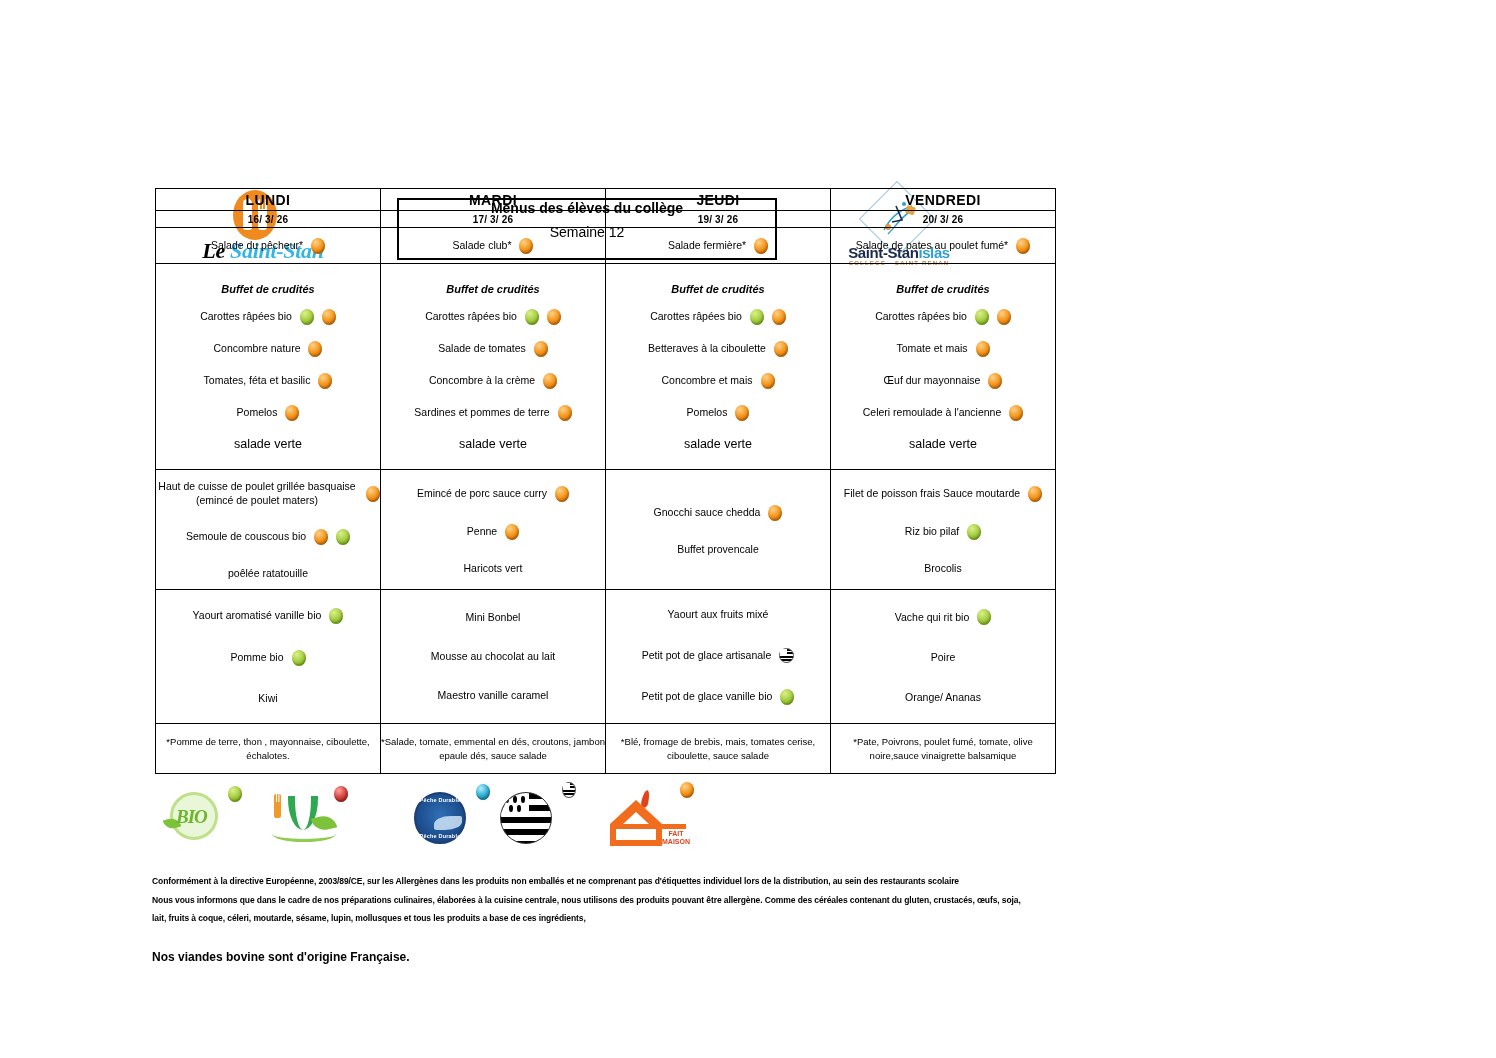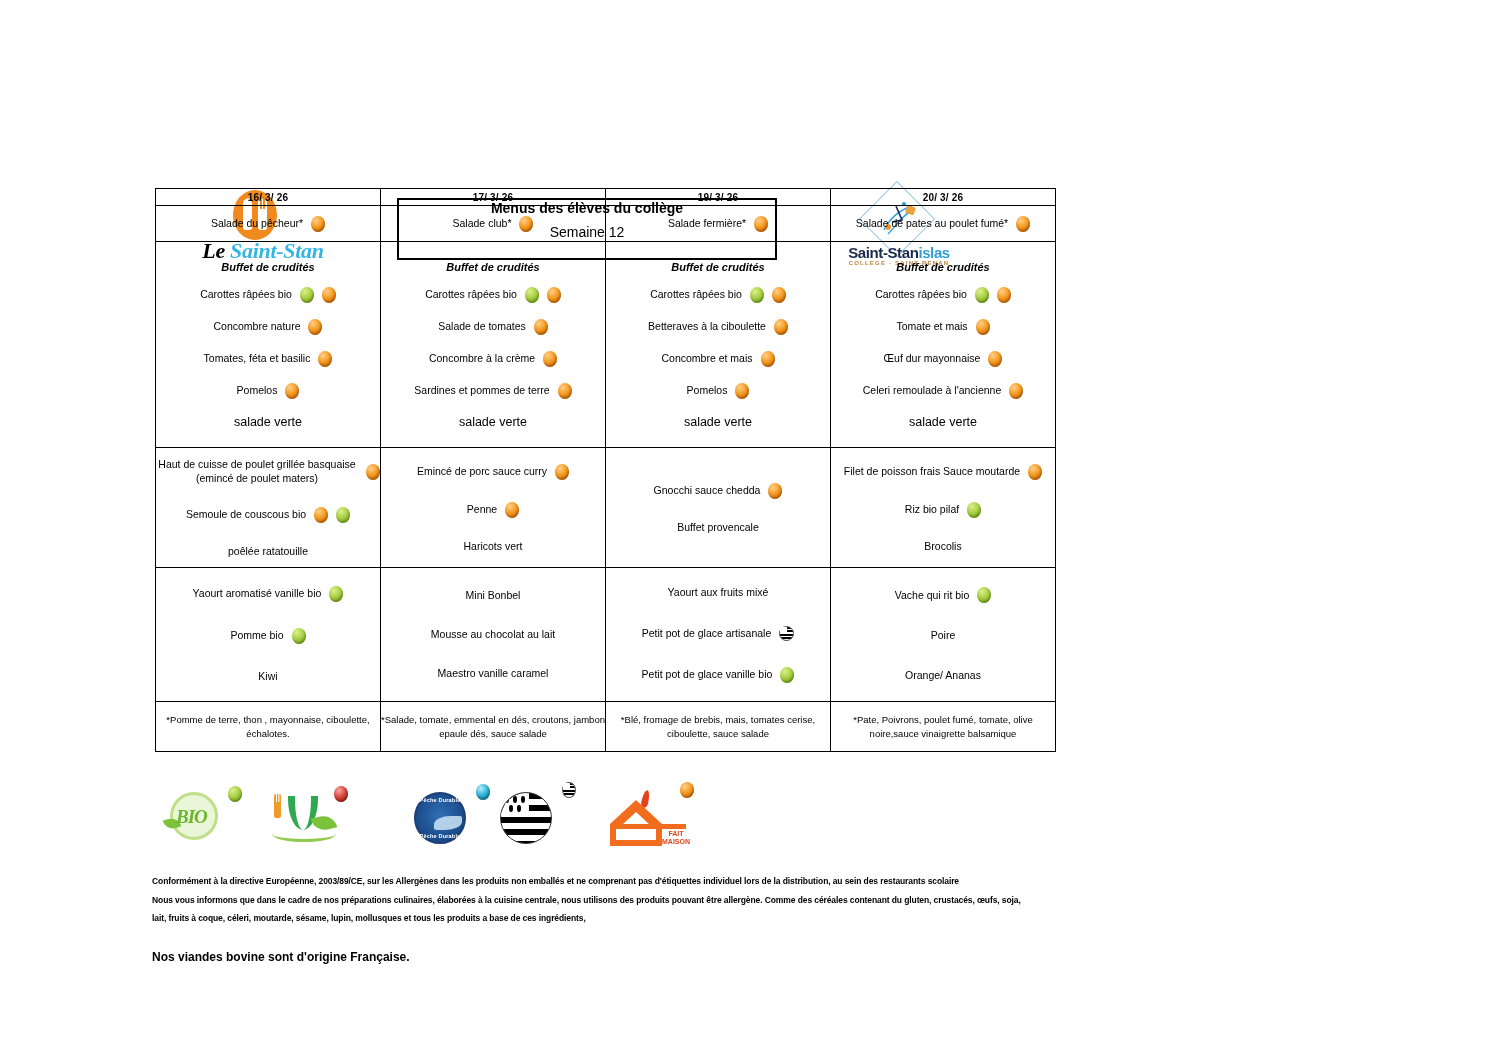--- a/index.html
+++ b/index.html
@@ -280,20 +280,26 @@
 
 <table class="menu-table">
   <colgroup>
       <col>
       <col>
       <col>
       <col>
     </colgroup>
   <tbody>
 
+    <tr>
+      <td class="day-head">LUNDI</td>
+      <td class="day-head">MARDI</td>
+      <td class="day-head">JEUDI</td>
+      <td class="day-head">VENDREDI</td>
+    </tr>
 
     <tr>
       <td class="day-date">16/ 3/ 26</td>
       <td class="day-date">17/ 3/ 26</td>
       <td class="day-date">19/ 3/ 26</td>
       <td class="day-date">20/ 3/ 26</td>
     </tr>
 
     <tr>
       <td class="cell cell-entree">

